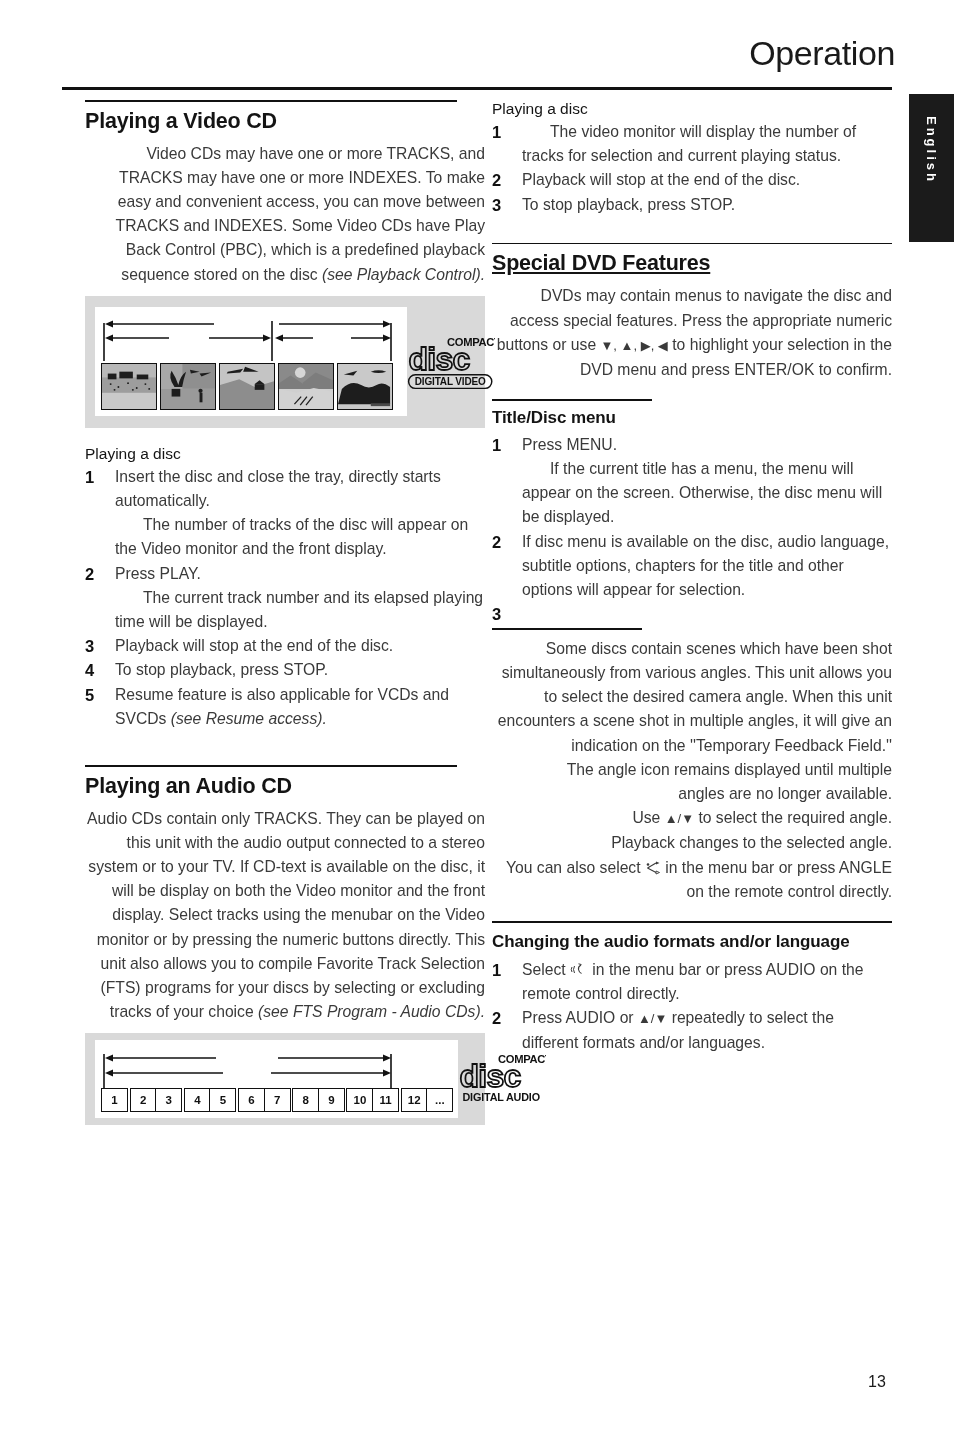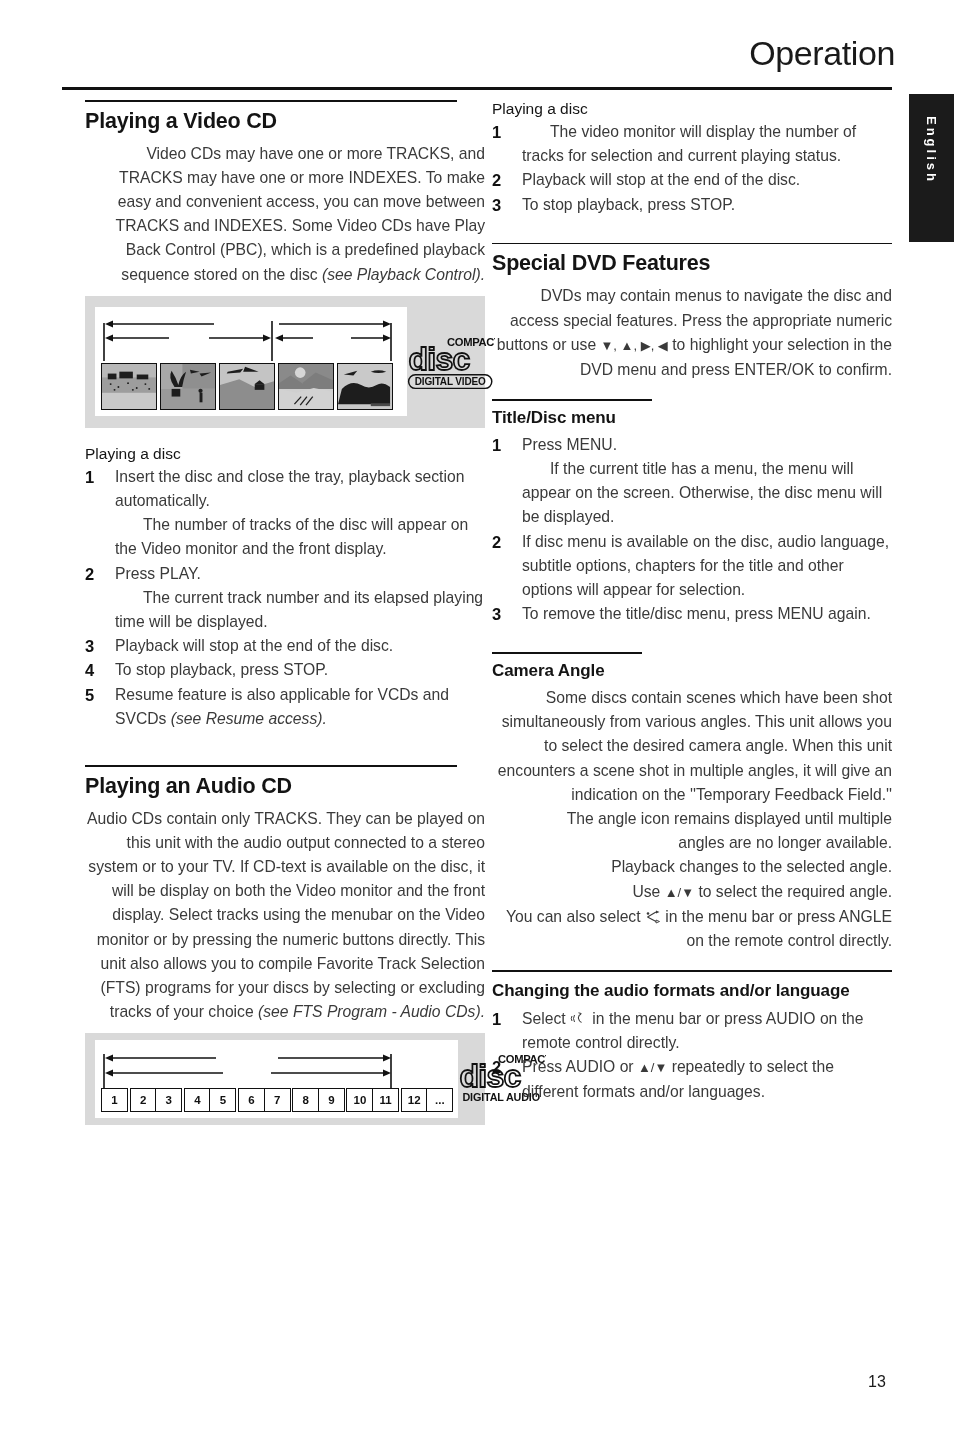--- a/index.html
+++ b/index.html
@@ -342,21 +342,21 @@
     </div>
   </div>
 
   <div class="gap-m"></div>
 
   <h2 class="small">Playing a disc</h2>
 
   <ol class="steps">
     <li>
       <span class="num">1</span>
-      <span>Insert the disc and close the tray, playback section automatically.</span>
+      <span>Insert the disc and close the tray, directly starts automatically.</span>
       <span class="indent">The number of tracks of the disc will appear on the Video monitor and the front display.</span>
     </li>
     <li>
       <span class="num">2</span>
       <span>Press PLAY.</span>
       <span class="indent">The current track number and its elapsed playing time will be displayed.</span>
     </li>
     <li>
       <span class="num">3</span>
       <span>Playback will stop at the end of the disc.</span>
@@ -444,56 +444,54 @@
     </li>
     <li>
       <span class="num">3</span>
       <span>To stop playback, press STOP.</span>
     </li>
   </ol>
 
   <div class="gap-l"></div>
 
   <div class="part-rule" style="width:400px;"></div>
-  <h1 class="sec" style="border-top:none;padding-top:0;">Special DVD Features</h1>
+  <h1 class="sec" style="border-top:none;padding-top:0;text-decoration:underline;">Special DVD Features</h1>
 
   <p class="body"><span>DVDs may contain menus to navigate the disc and access special features. Press the appropriate numeric buttons or use </span><span class="arrowg">▼, ▲, ▶, ◀</span><span> to highlight your selection in the DVD menu and press ENTER/OK to confirm.</span></p>
 
   <div class="gap-m"></div>
 
   <div class="part-rule" style="width:160px;"></div>
   <h2 class="sub" style="padding-top:0;">Title/Disc menu</h2>
 
   <ol class="steps">
     <li>
       <span class="num">1</span>
       <span>Press MENU.</span>
       <span class="indent">If the current title has a menu, the menu will appear on the screen. Otherwise, the disc menu will be displayed.</span>
     </li>
     <li>
       <span class="num">2</span>
       <span>If disc menu is available on the disc, audio language, subtitle options, chapters for the title and other options will appear for selection.</span>
     </li>
     <li>
       <span class="num">3</span>
-      <span>To remove the title/disc menu, press MENU again.</span>
     </li>
   </ol>
 
   <div class="gap-l"></div>
 
   <div class="part-rule" style="width:150px;"></div>
-  <h2 class="sub" style="padding-top:0;">Camera Angle</h2>
 
   <p class="body">Some discs contain scenes which have been shot simultaneously from various angles.
 This unit allows you to select the desired camera angle.
 When this unit encounters a scene shot in multiple angles, it will give an indication on the ''Temporary Feedback Field.''</p>
   <p class="body indent">The angle icon remains displayed until multiple angles are no longer available.</p>
+  <p class="body"><span>Use </span><span class="arrowg">▲/▼</span><span> to select the required angle.</span></p>
   <p class="body indent">Playback changes to the selected angle.</p>
-  <p class="body"><span>Use </span><span class="arrowg">▲/▼</span><span> to select the required angle.</span></p>
   <p class="body"><span>You can also select </span><svg width="16" height="15" viewBox="0 0 16 15" style="vertical-align:-2px">
         <circle cx="3" cy="4.5" r="1.3" fill="#3a3a3a"></circle>
         <path d="M2.5,8 L11,3" stroke="#3a3a3a" stroke-width="1.1" fill="none"></path>
         <path d="M2.5,8 L11,12.5" stroke="#3a3a3a" stroke-width="1.1" fill="none"></path>
         <path d="M11,1.5 L14.5,3 L11,4.6 Z" fill="#3a3a3a"></path>
         <path d="M11,11 L14.5,12.5 L11,14 Z" fill="none" stroke="#3a3a3a" stroke-width="0.9"></path>
       </svg><span> in the menu bar or press ANGLE on the remote control directly.</span></p>
 
   <div class="gap-m"></div>
 

